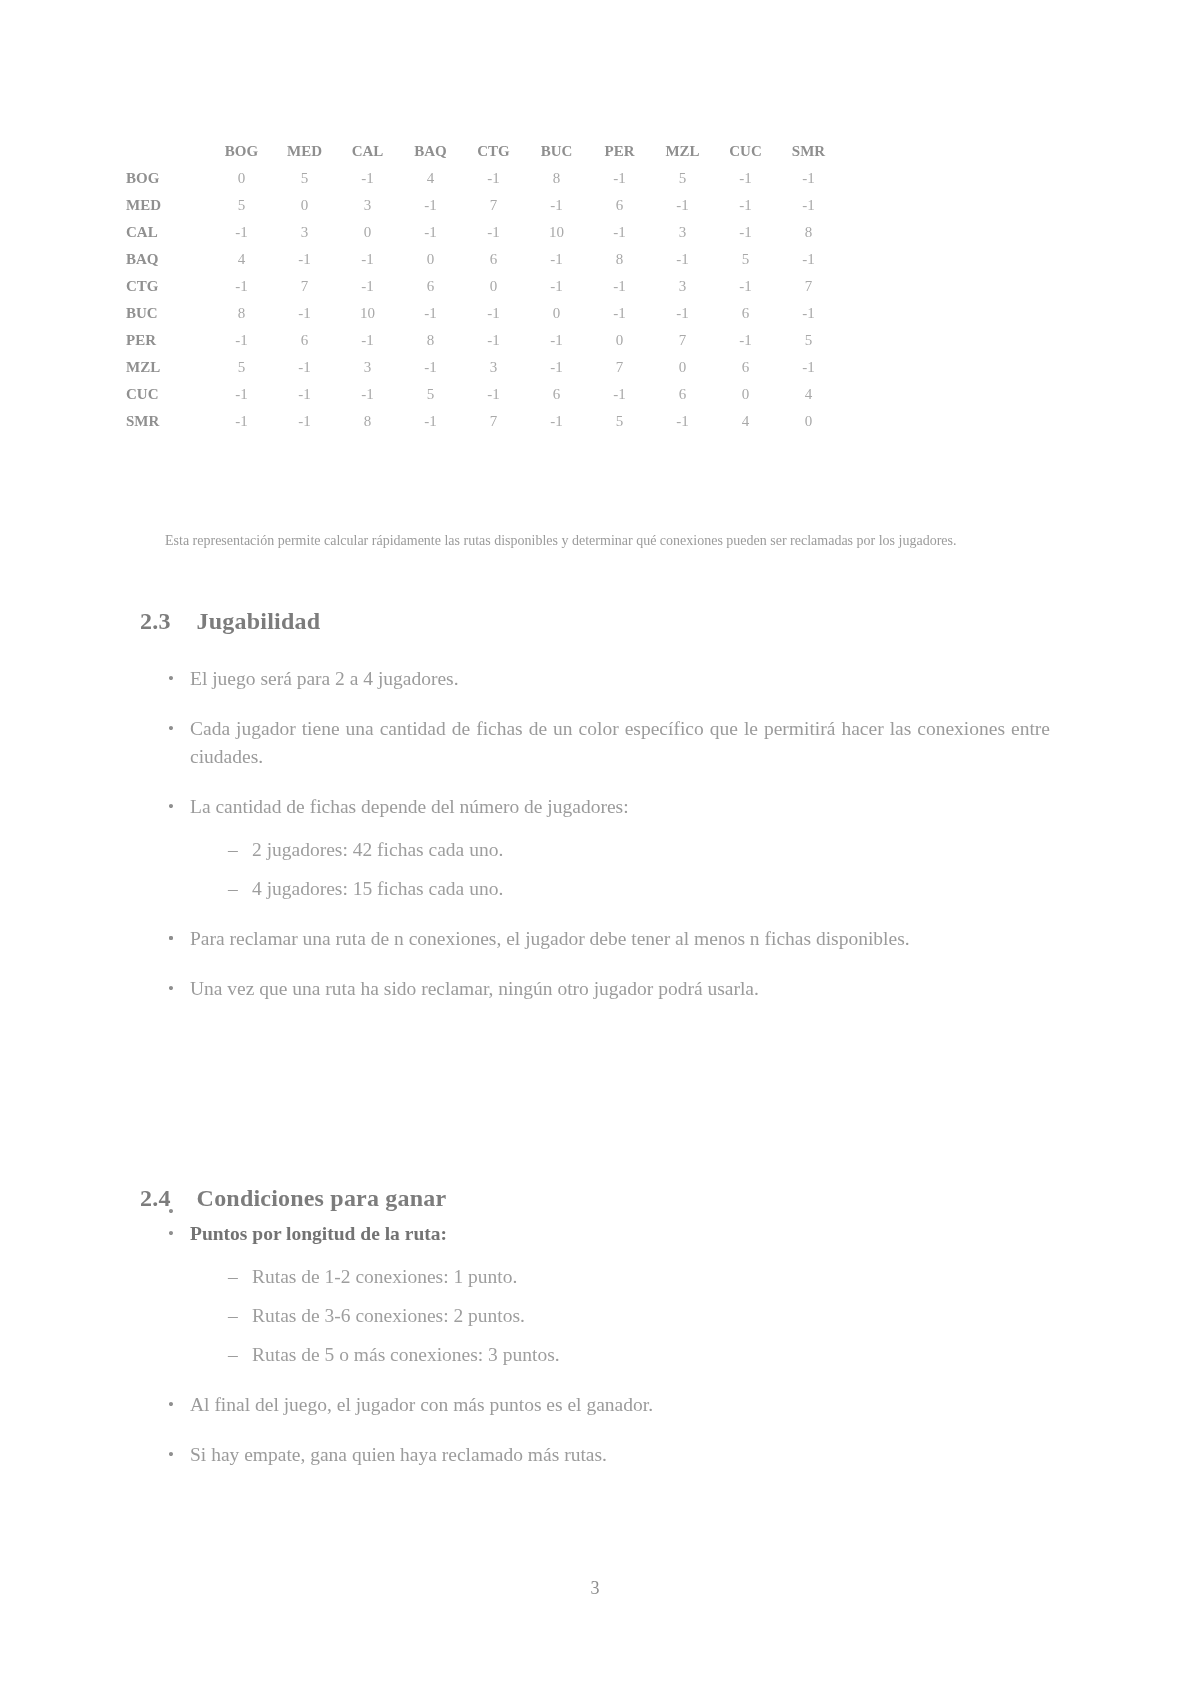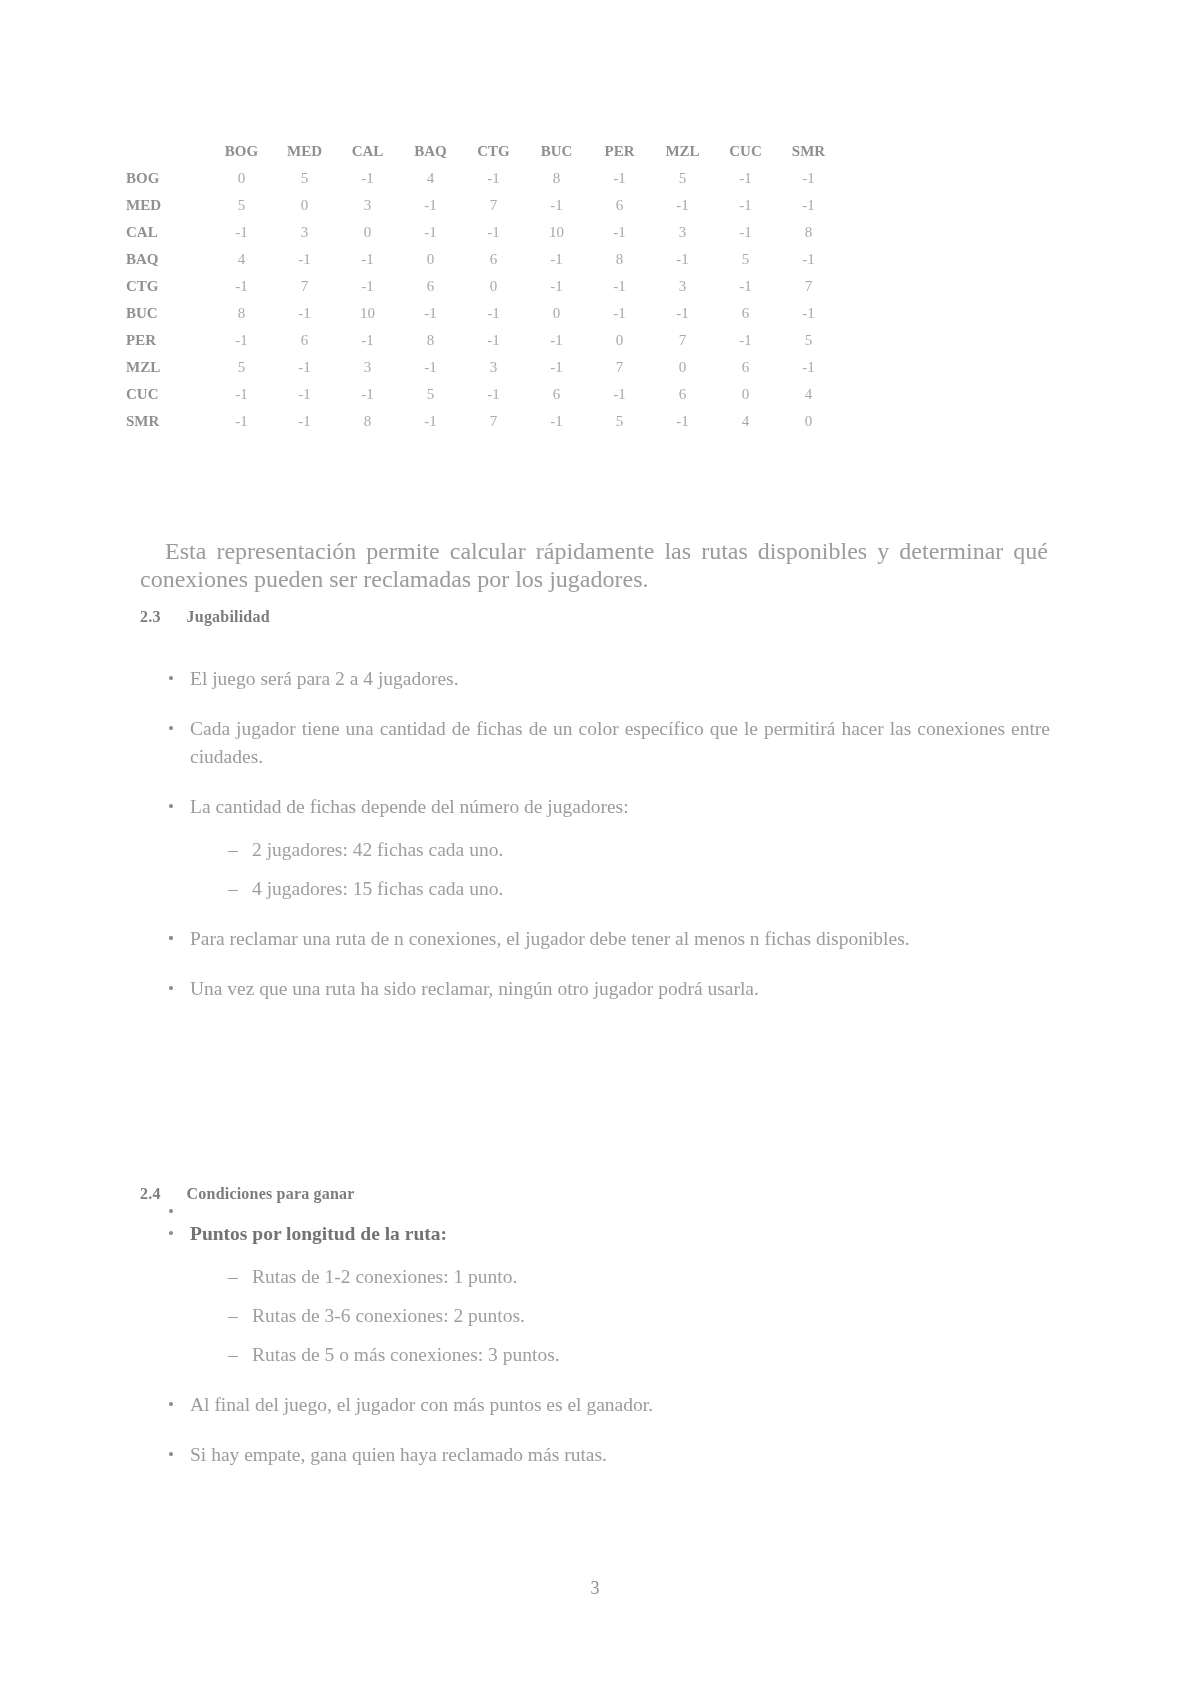--- a/index.html
+++ b/index.html
@@ -17,28 +17,28 @@
     font-size:15px;line-height:27px;font-weight:normal;
     padding:0;white-space:nowrap;
   }
   .matrix thead th{color:#8f8f8f;font-weight:bold;width:63px;text-align:center;}
   .matrix td.rowlabel{color:#909090;font-weight:bold;text-align:left;width:84px;}
   .matrix td.val{color:#a9a9a9;text-align:center;width:63px;}
 
   
   .para{
     position:absolute;left:140px;width:908px;
-    font-size:24px;line-height:28px;text-align:justify;
+    font-size:14px;line-height:28px;text-align:justify;
     color:#9b9b9b;
   }
   #intro{top:513px;text-indent:25px;}
 
   h2.sec{
     position:absolute;left:140px;margin:0;
-    font-size:16px;font-weight:bold;color:#7c7c7c;
+    font-size:24px;font-weight:bold;color:#7c7c7c;
     letter-spacing:0.2px;
   }
   h2.sec .secnum{margin-right:26px;}
   #sec23-heading{top:608px;}
   #sec24-heading{top:1148px;margin-top:37px;}
 
   ul.blist{
     position:absolute;left:168px;width:882px;
     list-style:none;margin:0;padding:0;
     font-size:19.5px;line-height:28px;text-align:justify;color:#9b9b9b;

